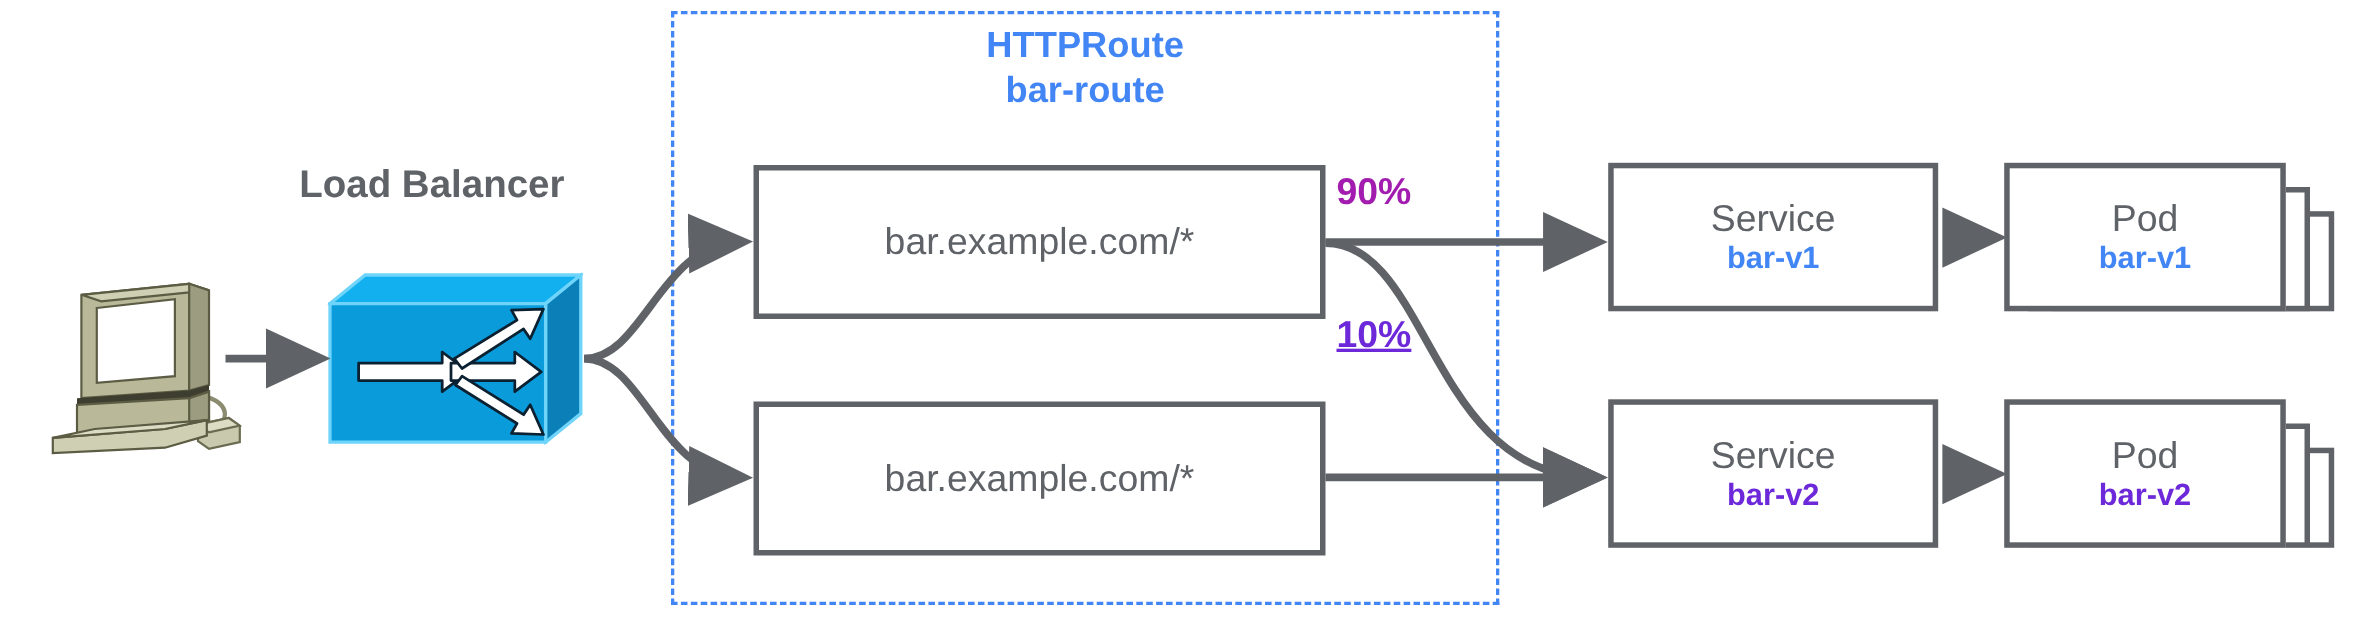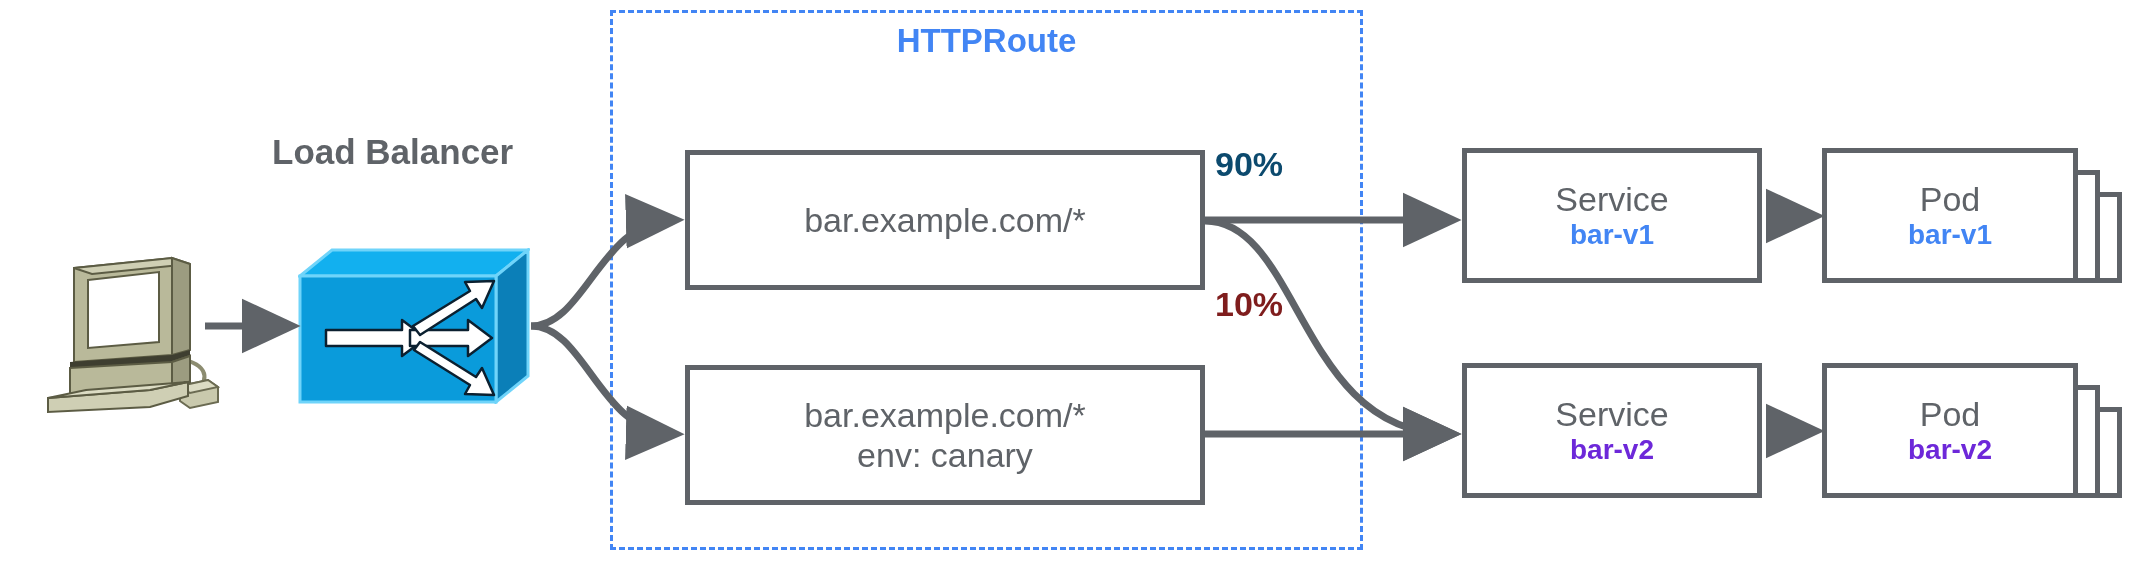--- a/index.html
+++ b/index.html
@@ -23,23 +23,24 @@
 </style>
 </head>
 <body>
 
 <div id="stage">
 
   <div id="dashed-box" style="left:610px;top:10px;width:753px;height:540px;"></div>
 
   <div id="rt-title" style="left:610px;top:20px;width:753px;">
     <div>HTTPRoute</div>
+    <div>bar-route</div>
   </div>
 
-  <div class="lbl" id="lb-label" style="left:272px;top:132px;">Load Balancer</div>
+  <div class="lbl" id="lb-label" style="left:272px;top:148px;">Load Balancer</div>
 
   <div style="position:absolute;left:40px;top:250px;width:180px;height:165px;">
     <svg width="180" height="165" viewBox="0 0 180 165" style="position:absolute;left:0;top:0;">
 
       <path d="M133 108 C 168 112, 170 128, 157 140" fill="none" stroke="#8c8c70" stroke-width="4"></path>
 
       <path d="M140 136 L168 130 L178 137 L178 152 L150 158 L140 151 Z" fill="#c9c9ad" stroke="#6b6b52" stroke-width="2"></path>
       <path d="M140 136 L168 130 L178 137 L150 143 Z" fill="#dcdcc4" stroke="#6b6b52" stroke-width="2"></path>
 
       <path d="M34 18 L132 8 L132 105 L34 112 Z" fill="#b9b99a" stroke="#5c5c44" stroke-width="2"></path>
@@ -77,25 +78,24 @@
       </g>
     </svg>
   </div>
 
   <div class="node" style="left:685px;top:150px;width:520px;height:140px;">
     <div class="l1 route-txt">bar.example.com/*</div>
   </div>
 
   <div class="node" style="left:685px;top:365px;width:520px;height:140px;">
     <div class="l1 route-txt">bar.example.com/*</div>
-    <div class="l2 route-txt">env: canary</div>
   </div>
 
-  <div class="pct" style="left:1215px;top:145px;color:#0c4a6e;">90%</div>
-  <div class="pct" style="left:1215px;top:285px;color:#7f1d1d;">10%</div>
+  <div class="pct" style="left:1215px;top:155px;color:#a21caf;">90%</div>
+  <div class="pct" style="left:1215px;top:285px;color:#6d28d9;text-decoration:underline;">10%</div>
 
   <div class="node" style="left:1462px;top:148px;width:300px;height:135px;">
     <div class="card-t1">Service</div>
     <div class="card-t2 blue">bar-v1</div>
   </div>
 
   <div style="position:absolute;left:1822px;top:148px;width:300px;height:135px;">
     <div class="stackshadow" style="left:44px;top:44px;width:256px;height:91px;"></div>
     <div class="stackshadow" style="left:22px;top:22px;width:256px;height:113px;"></div>
     <div class="node" style="left:0;top:0;width:256px;height:135px;">

